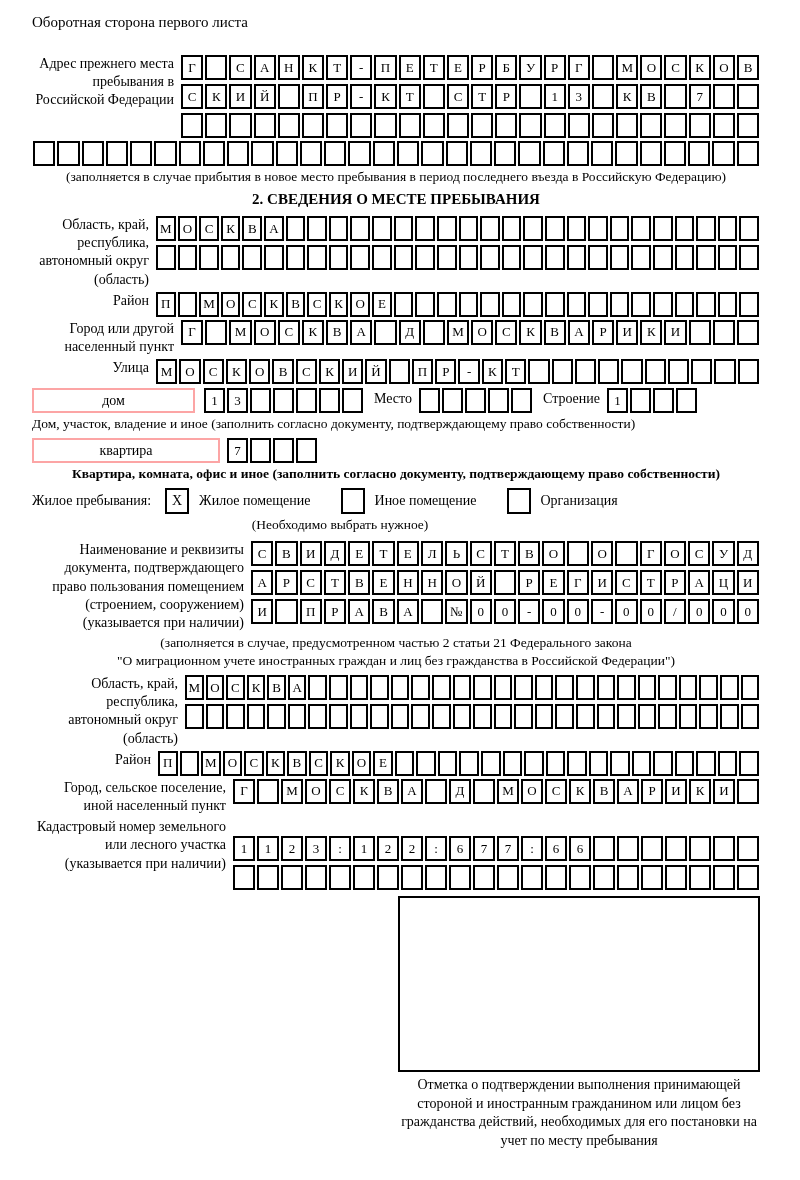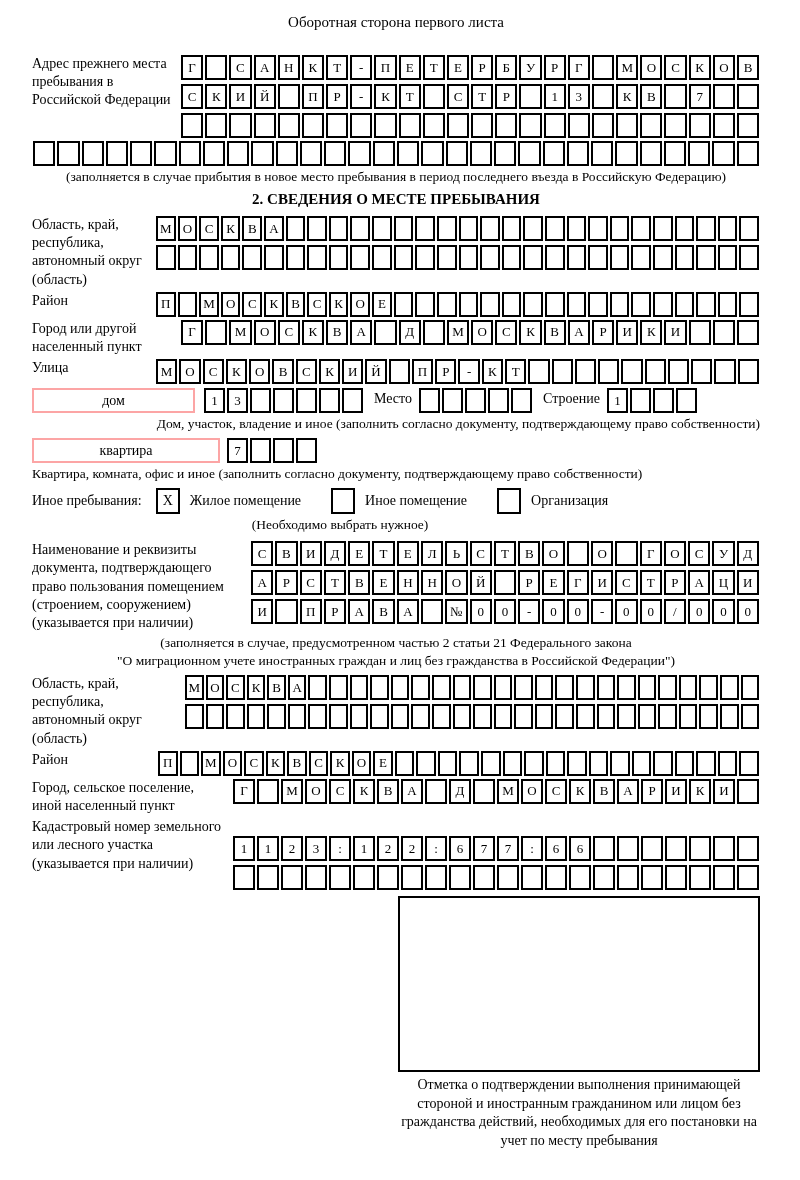--- a/index.html
+++ b/index.html
@@ -1,20 +1,20 @@
 <!DOCTYPE html>
 <html><head>
 <meta charset="utf-8">
 <style>
   html,body{margin:0;padding:0;background:#fff;color:#000;}
   body{width:800px;height:1180px;font-family:"Liberation Serif",serif;overflow:hidden;}
   .sheet{box-sizing:border-box;width:800px;padding:14px 40px 0 32px;}
-  .header-note{text-align:center;font-size:15px;margin-bottom:24px;}
+  .header-note{text-align:left;font-size:15px;margin-bottom:24px;}
   .frow{display:flex;align-items:flex-start;margin-bottom:3px;}
-  .flabel{font-size:14px;line-height:1.3;flex:none;padding-right:6px;box-sizing:border-box;}
+  .flabel{font-size:14px;line-height:1.3;flex:none;padding-right:6px;box-sizing:border-box;text-align:right;}
   .rows{flex:1;display:flex;flex-direction:column;gap:4px;min-width:0;}
   .boxes{display:flex;flex:1;min-width:0;}
   .cell{flex:1;min-width:0;height:21px;border:2px solid #000;margin:0 1px;display:flex;align-items:center;justify-content:center;font-size:13px;}
   .boxes-f{display:flex;flex:none;}
   .boxes-f .cell{flex:none;width:17px;}
   .w148{width:148px;}.w123{width:123px;}.w152{width:152px;}.w125{width:125px;}.w200{width:200px;}.w218{width:218px;}
   .fullboxes{margin-top:1px;}
   .note{font-size:13.5px;text-align:center;margin:3px 0 6px 0;}
   .h-title{font-size:15px;font-weight:bold;text-align:center;margin:6px 0 8px 0;}
   .labelbox{border:2px solid #fca5a5;height:25px;display:flex;align-items:center;justify-content:center;font-size:14px;flex:none;box-sizing:border-box;}
@@ -339,35 +339,35 @@
         <span class="cell">&nbsp;</span>
       </div>
     <span class="inline-lbl">Строение</span>
     <div class="boxes-f">
         <span class="cell">1</span>
         <span class="cell">&nbsp;</span>
         <span class="cell">&nbsp;</span>
         <span class="cell">&nbsp;</span>
       </div>
   </div>
-  <div class="note" style="text-align:right;">Дом, участок, владение и иное (заполнить согласно документу, подтверждающему право собственности)</div>
+  <div class="note" style="text-align:left;">Дом, участок, владение и иное (заполнить согласно документу, подтверждающему право собственности)</div>
 
   <div class="frow">
     <div class="labelbox lb200">квартира</div>
     <div class="boxes-f">
         <span class="cell">7</span>
         <span class="cell">&nbsp;</span>
         <span class="cell">&nbsp;</span>
         <span class="cell">&nbsp;</span>
       </div>
   </div>
-  <div class="note" style="text-align:left;">Квартира, комната, офис и иное (заполнить согласно документу, подтверждающему право собственности)</div>
+  <div class="note" style="text-align:center;font-weight:bold;">Квартира, комната, офис и иное (заполнить согласно документу, подтверждающему право собственности)</div>
 
   <div class="frow stayrow">
-    <div class="flabel">Иное пребывания:</div>
+    <div class="flabel">Жилое пребывания:</div>
     <span class="cb">X</span>
     <span class="opt">Жилое помещение</span>
     <span class="cb"></span>
     <span class="opt">Иное помещение</span>
     <span class="cb"></span>
     <span class="opt">Организация</span>
   </div>
   <div class="subnote">(Необходимо выбрать нужное)</div>
 
   <div class="frow">

